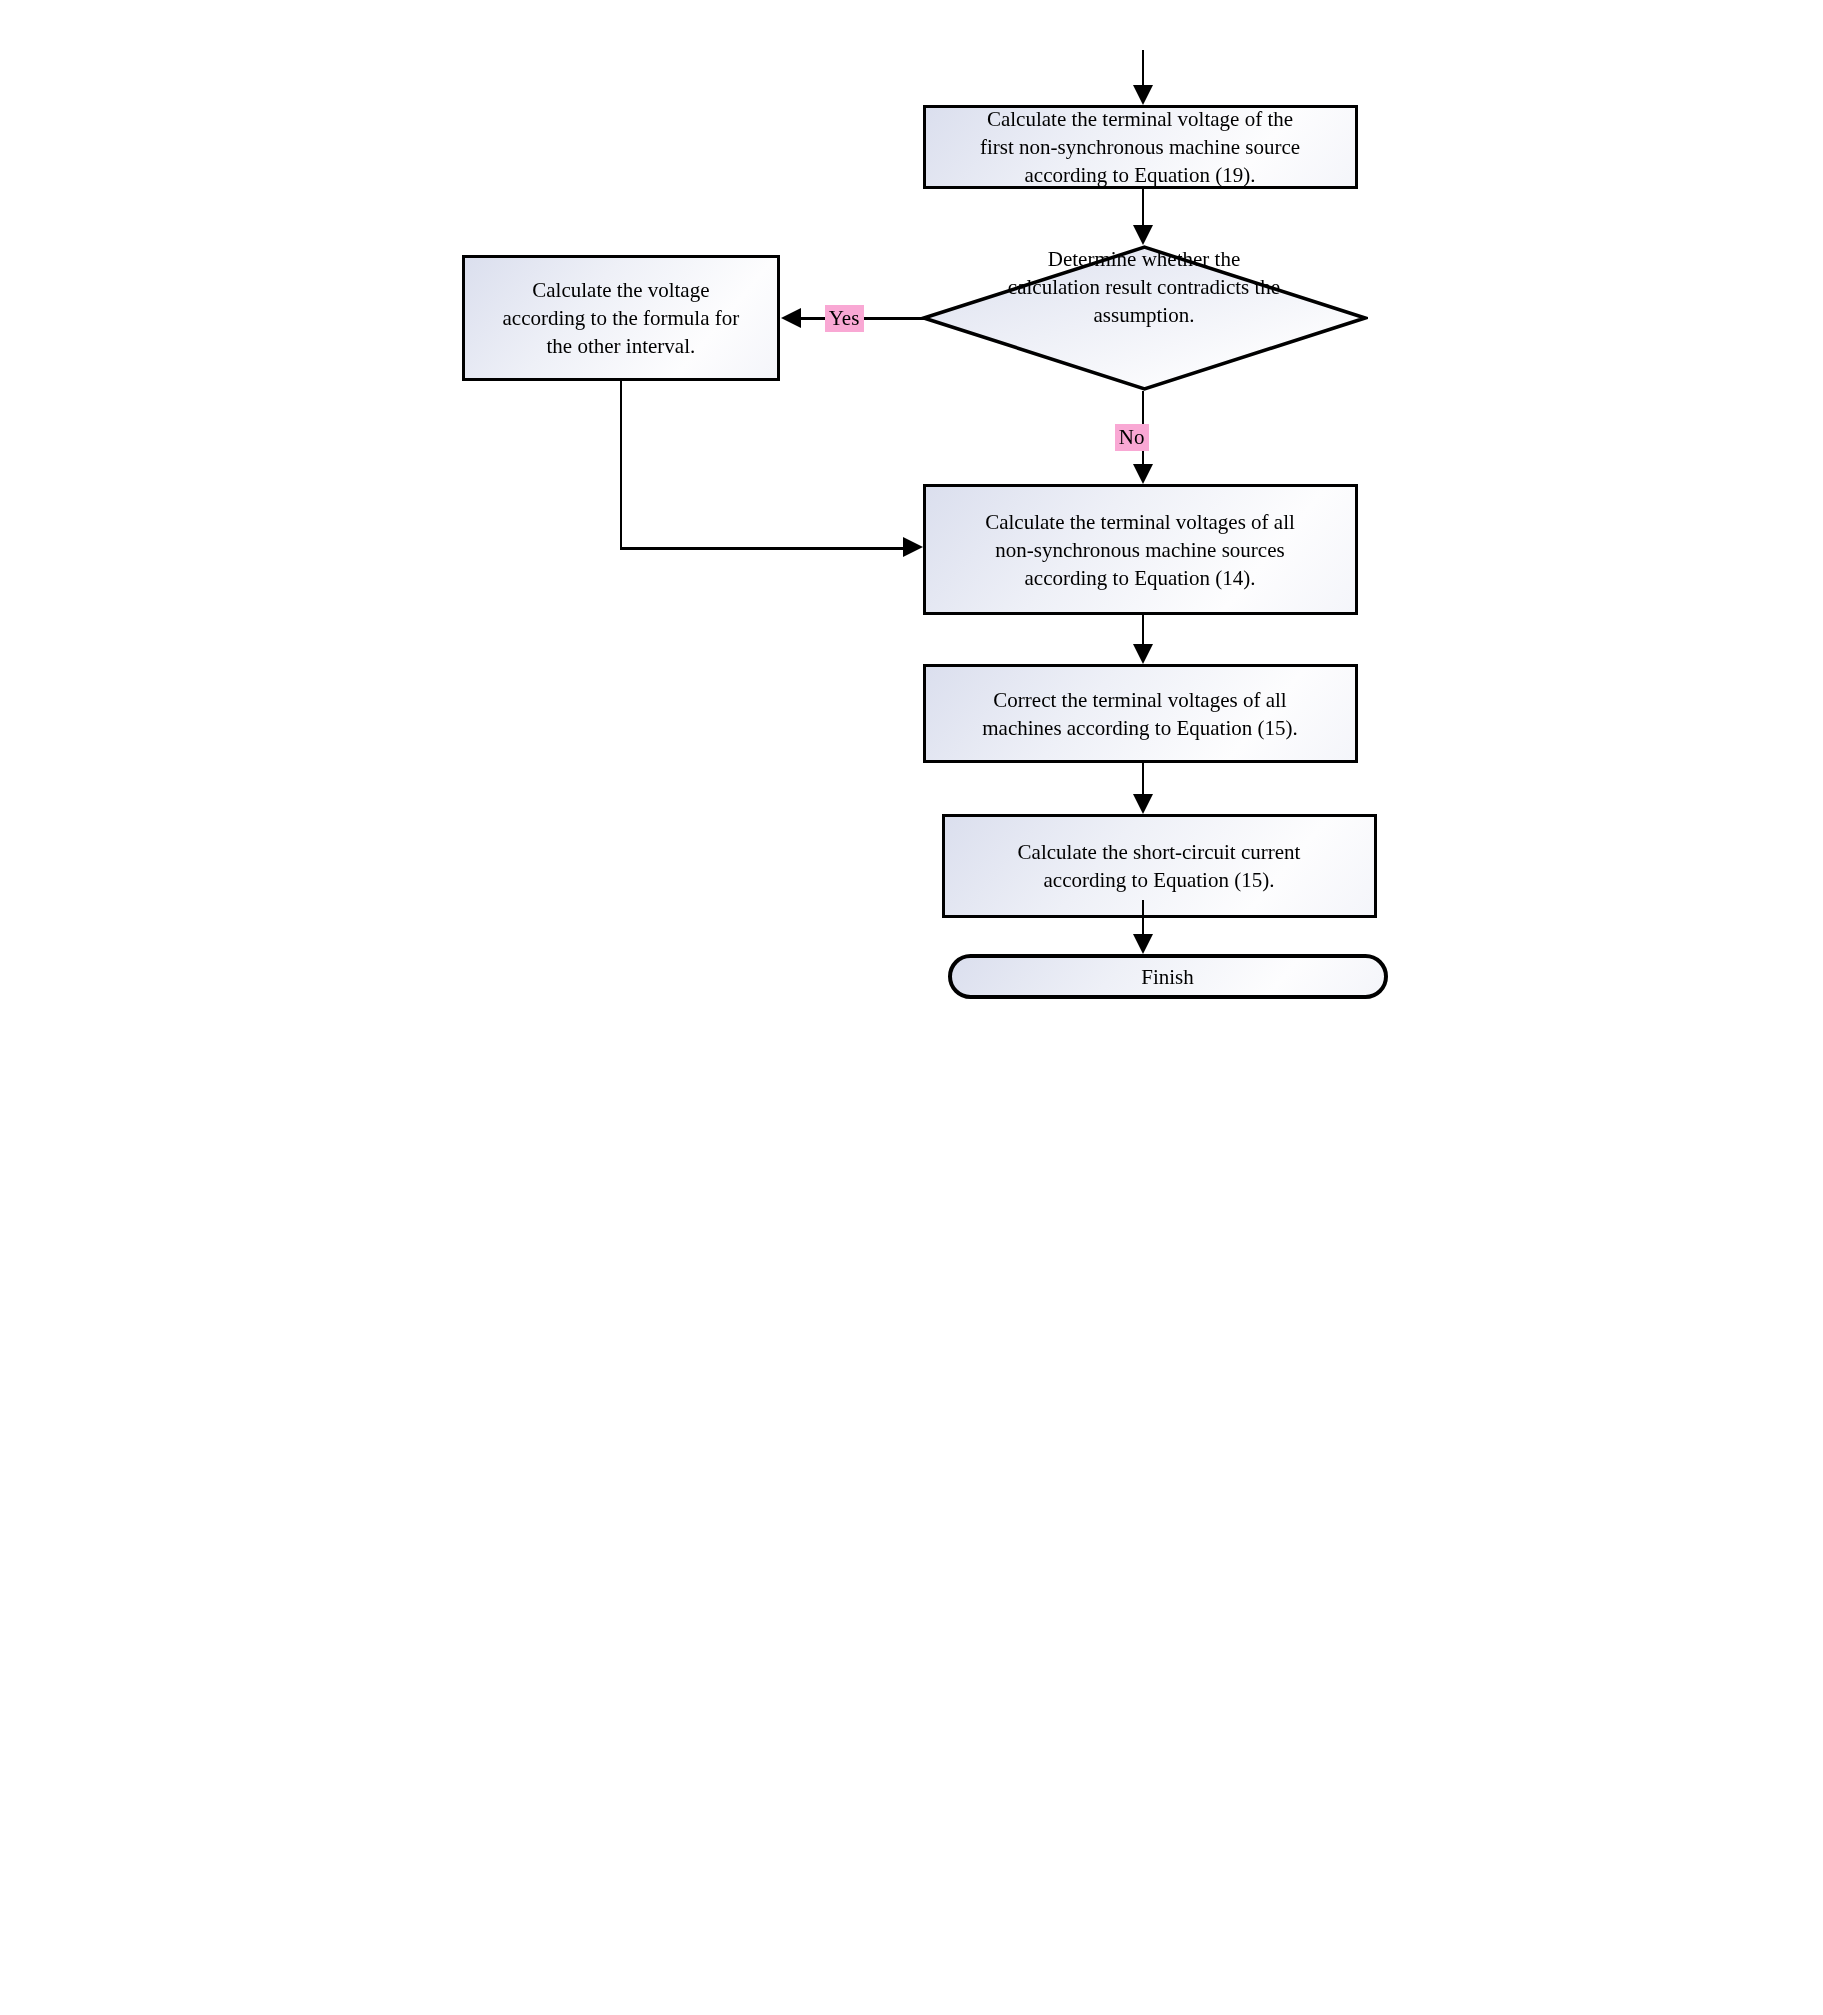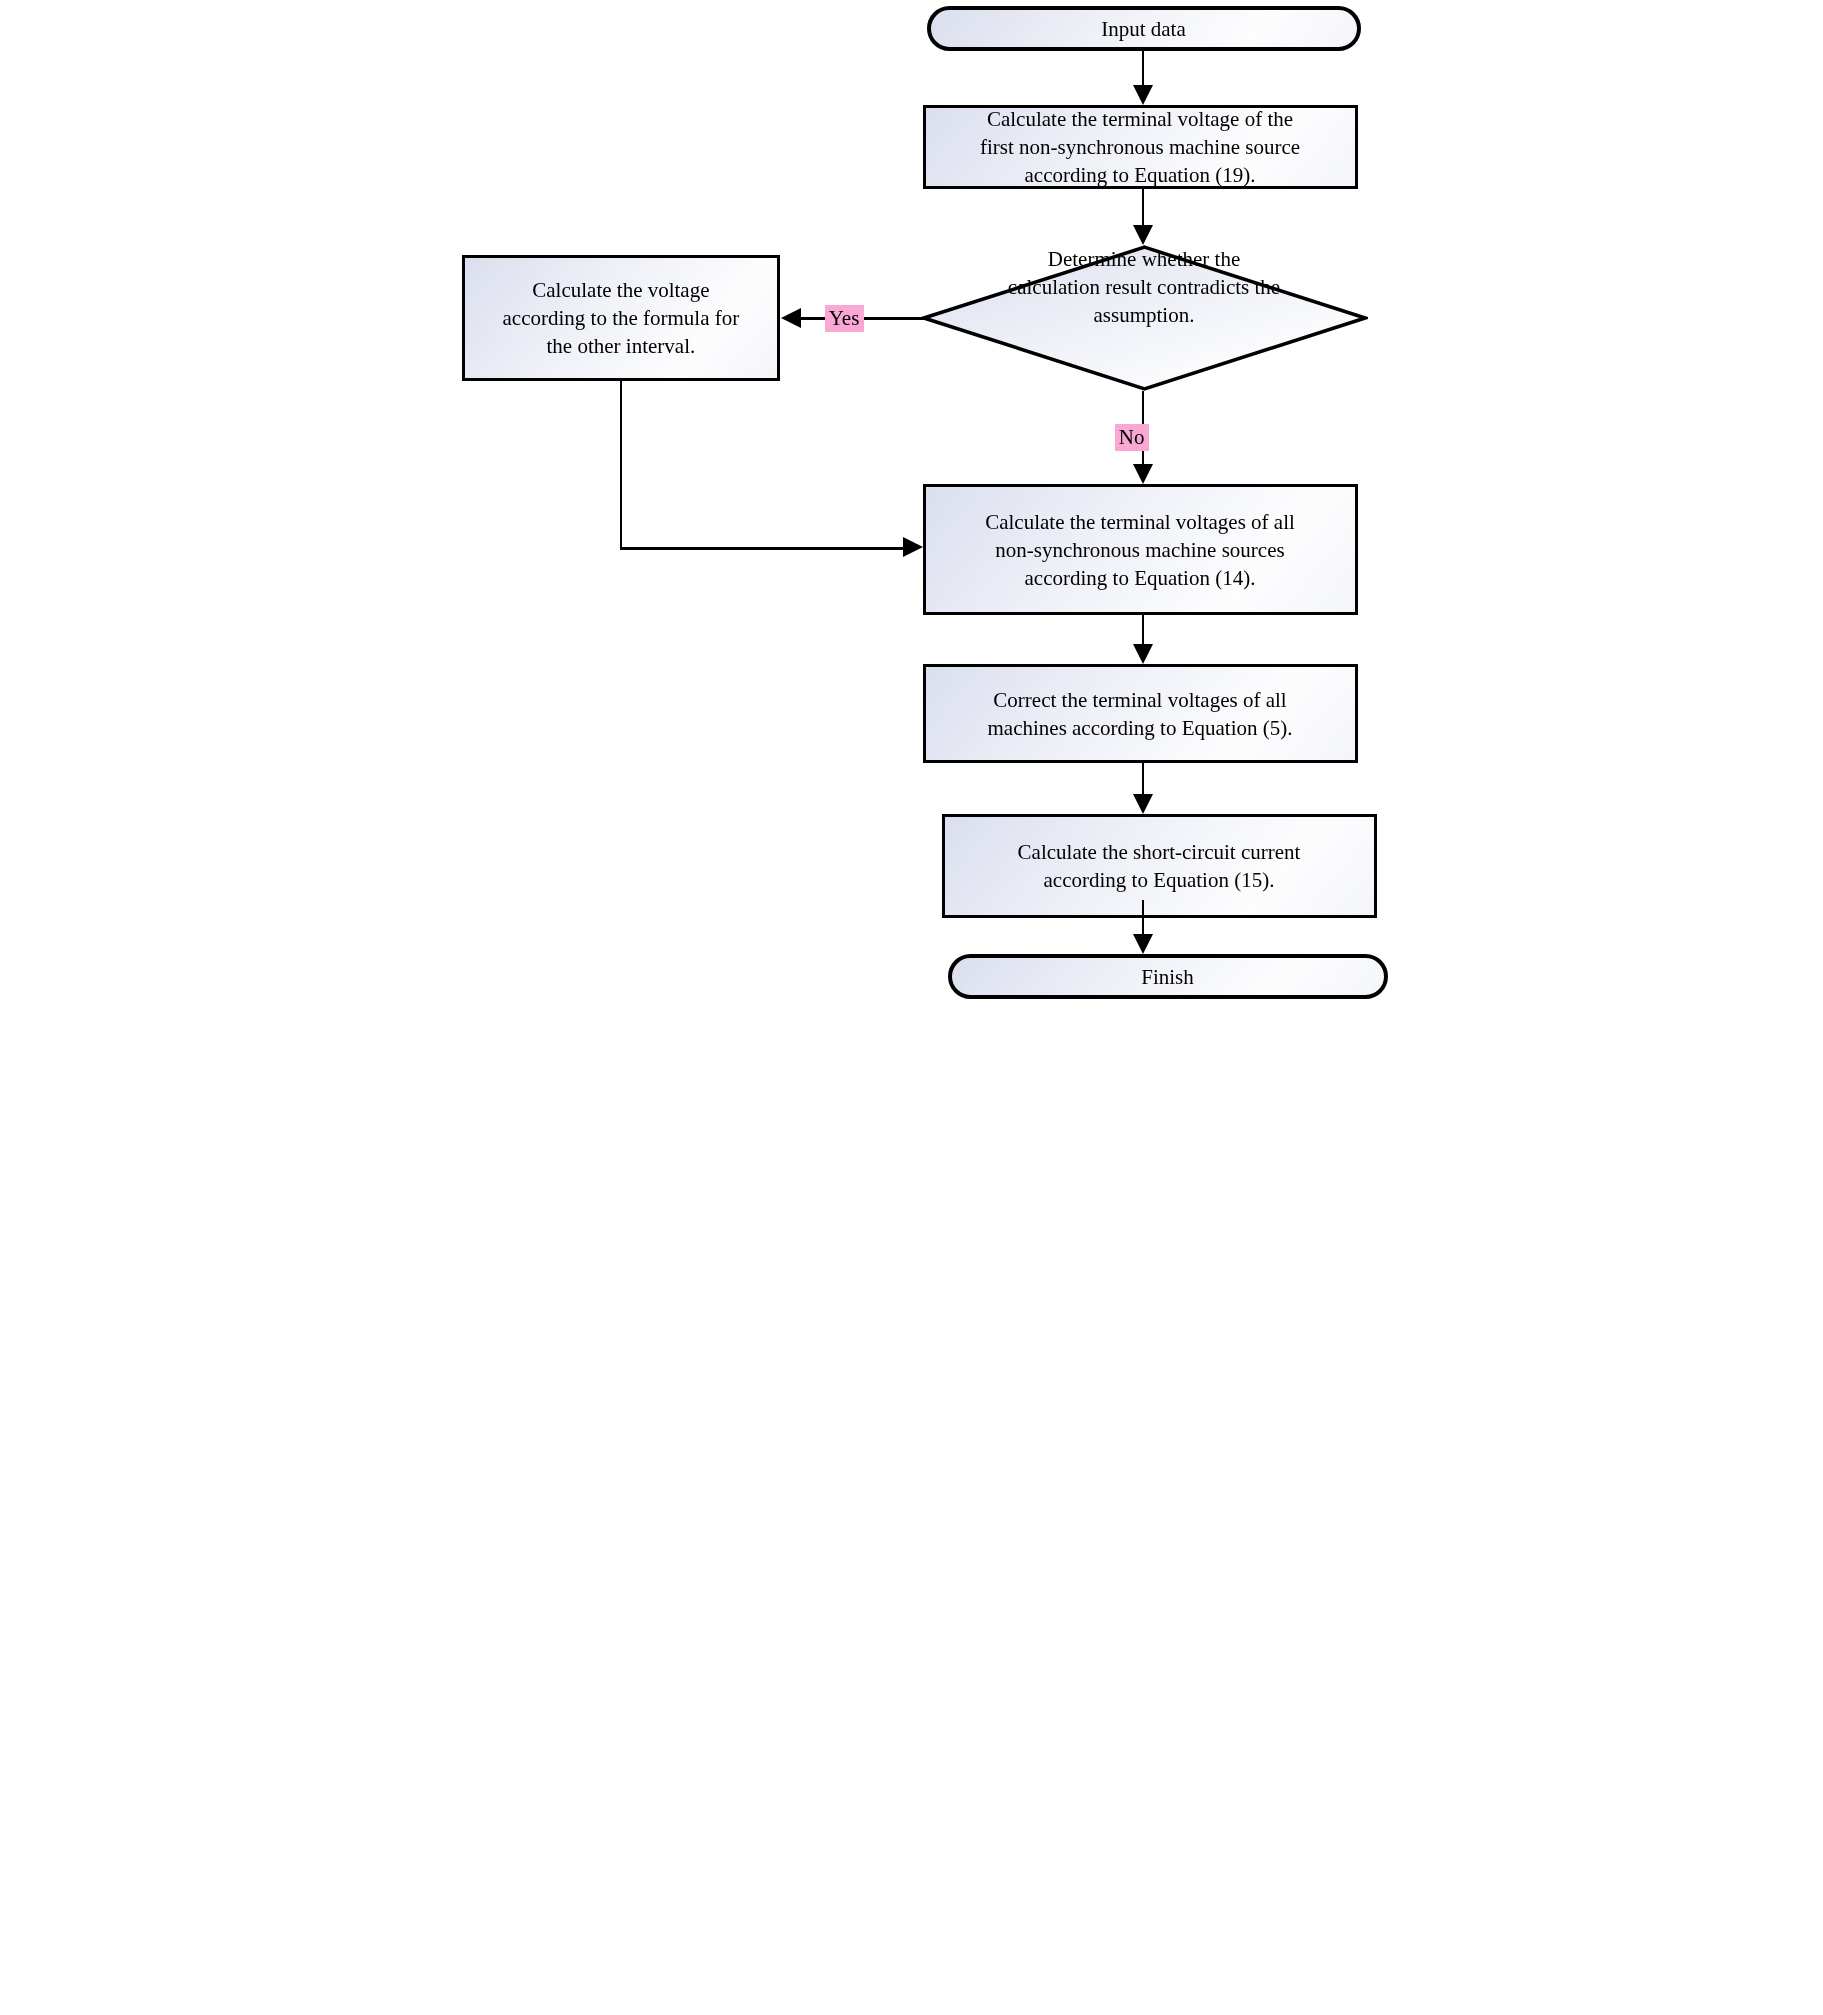--- a/index.html
+++ b/index.html
@@ -88,23 +88,20 @@
     align-items: flex-start;
     justify-content: center;
   }
   .diamond-label .label { width: 333px; }
 </style>
 </head>
 <body>
 
 <div class="canvas">
 
-  <div class="node pill" style="left:471px; top:6.4px; width:434px; height:45px;">
-    <div class="label">Input data</div>
-  </div>
 
   <div class="vline" style="left:686px; top:50px; height:36px;"></div>
   <div class="ah-down" style="left:677px; top:85px;"></div>
 
   <div class="node" style="left:467px; top:105px; width:435px; height:84px;">
     <div class="label">Calculate the terminal voltage of the
 first non-synchronous machine source
 according to Equation (19).</div>
   </div>
 
@@ -151,21 +148,21 @@
     <div class="label">Calculate the terminal voltages of all
 non-synchronous machine sources
 according to Equation (14).</div>
   </div>
 
   <div class="vline" style="left:686px; top:615px; height:30.5px;"></div>
   <div class="ah-down" style="left:677px; top:644px;"></div>
 
   <div class="node" style="left:467px; top:664px; width:435px; height:99px;">
     <div class="label">Correct the terminal voltages of all
-machines according to Equation (5).</div>
+machines according to Equation (15).</div>
   </div>
 
   <div class="vline" style="left:686px; top:762px; height:33px;"></div>
   <div class="ah-down" style="left:677px; top:794px;"></div>
 
   <div class="node" style="left:486px; top:814px; width:435px; height:104px;">
     <div class="label">Calculate the short-circuit current
 according to Equation (15).</div>
   </div>
 

